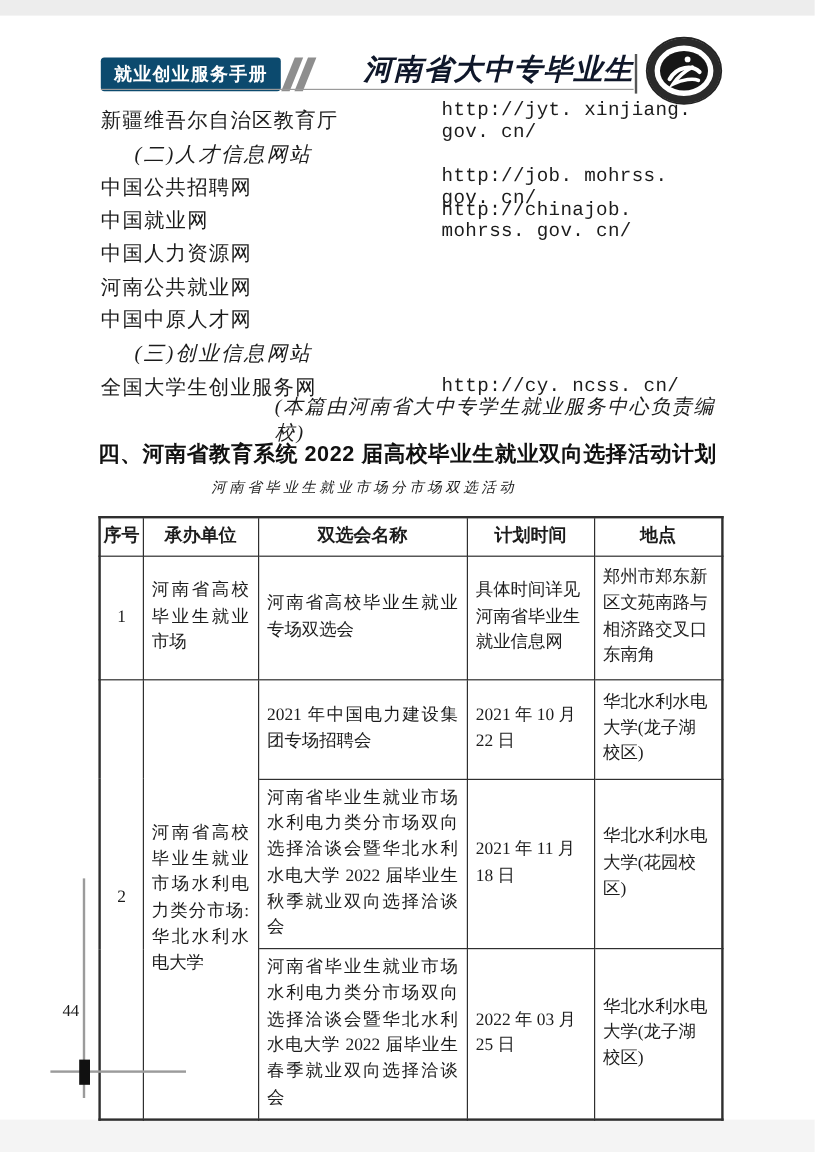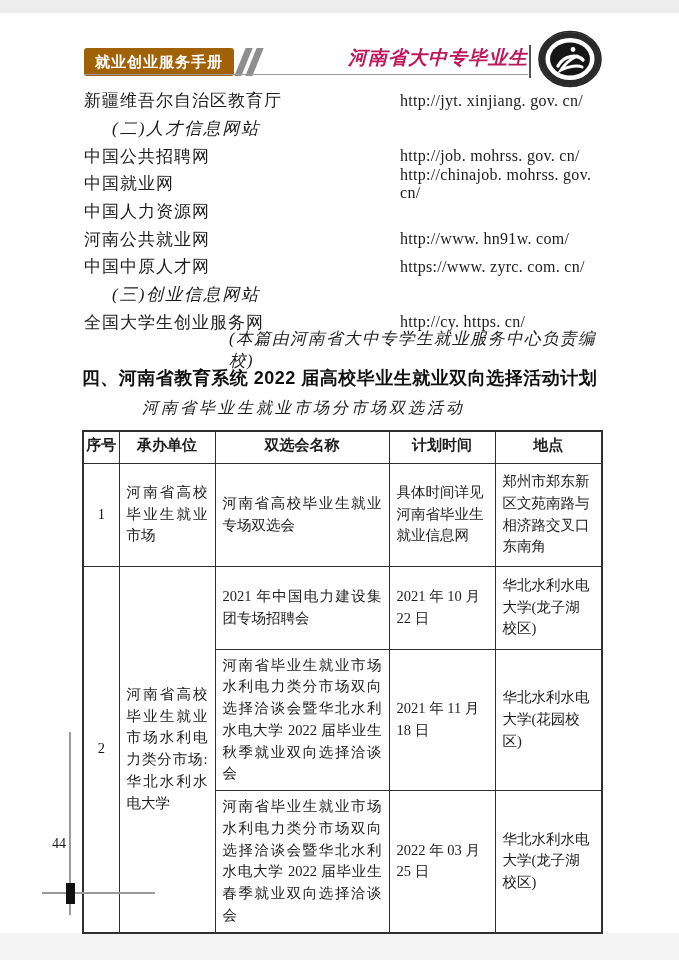--- a/index.html
+++ b/index.html
@@ -20,71 +20,71 @@
     background: #ededed;
   }
   .scan-edge-bottom {
     position: absolute; left: 0; top: 933px; width: 679px; height: 27px;
     background: #f4f4f4;
   }
 
   
   .hdr-box {
     position: absolute; left: 84px; top: 48px; width: 150px; height: 28px;
-    background: #a16207; border-radius: 3px;
+    background: #0c4a6e; border-radius: 3px;
     display: flex; align-items: center; justify-content: center;
   }
   .hdr-box span {
     color: #ffffff; font-size: 15px; font-weight: bold; letter-spacing: 1px;
     font-family: "Liberation Sans", sans-serif;
   }
   .hdr-stripe {
     position: absolute; top: 48px; width: 7px; height: 28px;
     background: #8e8e8e; transform: skewX(-22deg);
   }
   .hdr-stripe.s1 { left: 240px; }
   .hdr-stripe.s2 { left: 251px; }
   .hdr-line {
     position: absolute; left: 84px; top: 74px; width: 444px; height: 1px;
     background: #9a9a9a;
   }
   .hdr-brand {
     position: absolute; left: 330px; top: 40px; width: 198px; height: 36px;
     display: flex; align-items: center; justify-content: flex-end;
-    font-style: italic; font-weight: 600; font-size: 19px; color: #be185d;
+    font-style: italic; font-weight: 600; font-size: 24px; color: #0f172a;
     letter-spacing: 1px; white-space: nowrap;
   }
   .hdr-bar {
     position: absolute; left: 529px; top: 45px; width: 2px; height: 33px;
     background: #555555;
   }
   .hdr-logo { position: absolute; left: 537px; top: 29px; }
 
   
   .dir { position: absolute; left: 84px; top: 87px; width: 517px; }
   .dir-row { position: relative; height: 27.7px; display: flex; align-items: center; }
   .dir-label { font-size: 17px; letter-spacing: 1px; }
   .dir-url {
     position: absolute; left: 284px; top: 0; height: 100%;
     display: flex; align-items: center;
-    font-family: Liberation Serif, serif; font-size: 16px; letter-spacing: 0.3px; margin-left: 32px;
+    font-family: Liberation Mono, monospace; font-size: 16px; letter-spacing: 0.3px;
   }
   .dir-sub .dir-label { padding-left: 28px; font-style: italic; letter-spacing: 2px; }
   .dir-note { padding-left: 111px; font-style: italic; }
   .dir-note .dir-label { font-size: 16.5px; letter-spacing: 1.5px; margin-left: 34px; }
 
   
   .sec-title {
     position: absolute; left: 0; top: 366px; width: 679px;
     text-align: center; font-weight: bold; font-size: 18px; letter-spacing: 0.5px;
     font-family: "Liberation Sans", sans-serif; color: #111;
   }
   .sec-subtitle {
     position: absolute; left: 0; top: 398px; width: 607px;
-    text-align: center; font-style: italic; font-size: 16px; letter-spacing: 3px;
+    text-align: center; font-style: italic; font-size: 12px; letter-spacing: 3px;
   }
 
   
   table.schedule {
     position: absolute; left: 82px; top: 430px; width: 519px;
     border-collapse: collapse; table-layout: fixed;
   }
   table.schedule th, table.schedule td {
     border: 1px solid #2f2f2f;
     font-size: 14.5px; line-height: 1.5;
@@ -96,21 +96,21 @@
     font-weight: bold; text-align: center; font-size: 15px;
     padding: 3px 2px;
   }
   td.c-seq { text-align: center; }
   td.c-unit, td.c-name { text-align: justify; }
   col.w-seq  { width: 36px; }
   col.w-unit { width: 96px; }
   col.w-name { width: 174px; }
   col.w-time { width: 106px; }
   col.w-loc  { width: 107px; }
-  tr.h-head { height: 32px; font-family: Liberation Mono, monospace; }
+  tr.h-head { height: 32px; }
   tr.h-r1   { height: 103px; }
   tr.h-r2a  { height: 83px; }
   tr.h-r2b  { height: 112px; }
   tr.h-r2c  { height: 112px; }
 
   
   .fold-vline {
     position: absolute; left: 69px; top: 732px; width: 2px; height: 183px;
     background: #9b9b9b;
   }
@@ -168,32 +168,30 @@
     </div>
     <div class="dir-row">
       <span class="dir-label">中国就业网</span>
       <span class="dir-url">http://chinajob. mohrss. gov. cn/</span>
     </div>
     <div class="dir-row">
       <span class="dir-label">中国人力资源网</span>
     </div>
     <div class="dir-row">
       <span class="dir-label">河南公共就业网</span>
-      <span class="dir-url">http://www. hn91w. com/</span>
     </div>
     <div class="dir-row">
       <span class="dir-label">中国中原人才网</span>
-      <span class="dir-url">https://www. zyrc. com. cn/</span>
     </div>
     <div class="dir-row dir-sub">
       <span class="dir-label">(三)创业信息网站</span>
     </div>
     <div class="dir-row">
       <span class="dir-label">全国大学生创业服务网</span>
-      <span class="dir-url">http://cy. https. cn/</span>
+      <span class="dir-url">http://cy. ncss. cn/</span>
     </div>
     <div class="dir-row dir-note">
       <span class="dir-label">(本篇由河南省大中专学生就业服务中心负责编校)</span>
     </div>
   </div>
 
   <div class="sec-title">四、河南省教育系统 2022 届高校毕业生就业双向选择活动计划</div>
   <div class="sec-subtitle">河南省毕业生就业市场分市场双选活动</div>
 
   <table class="schedule">

